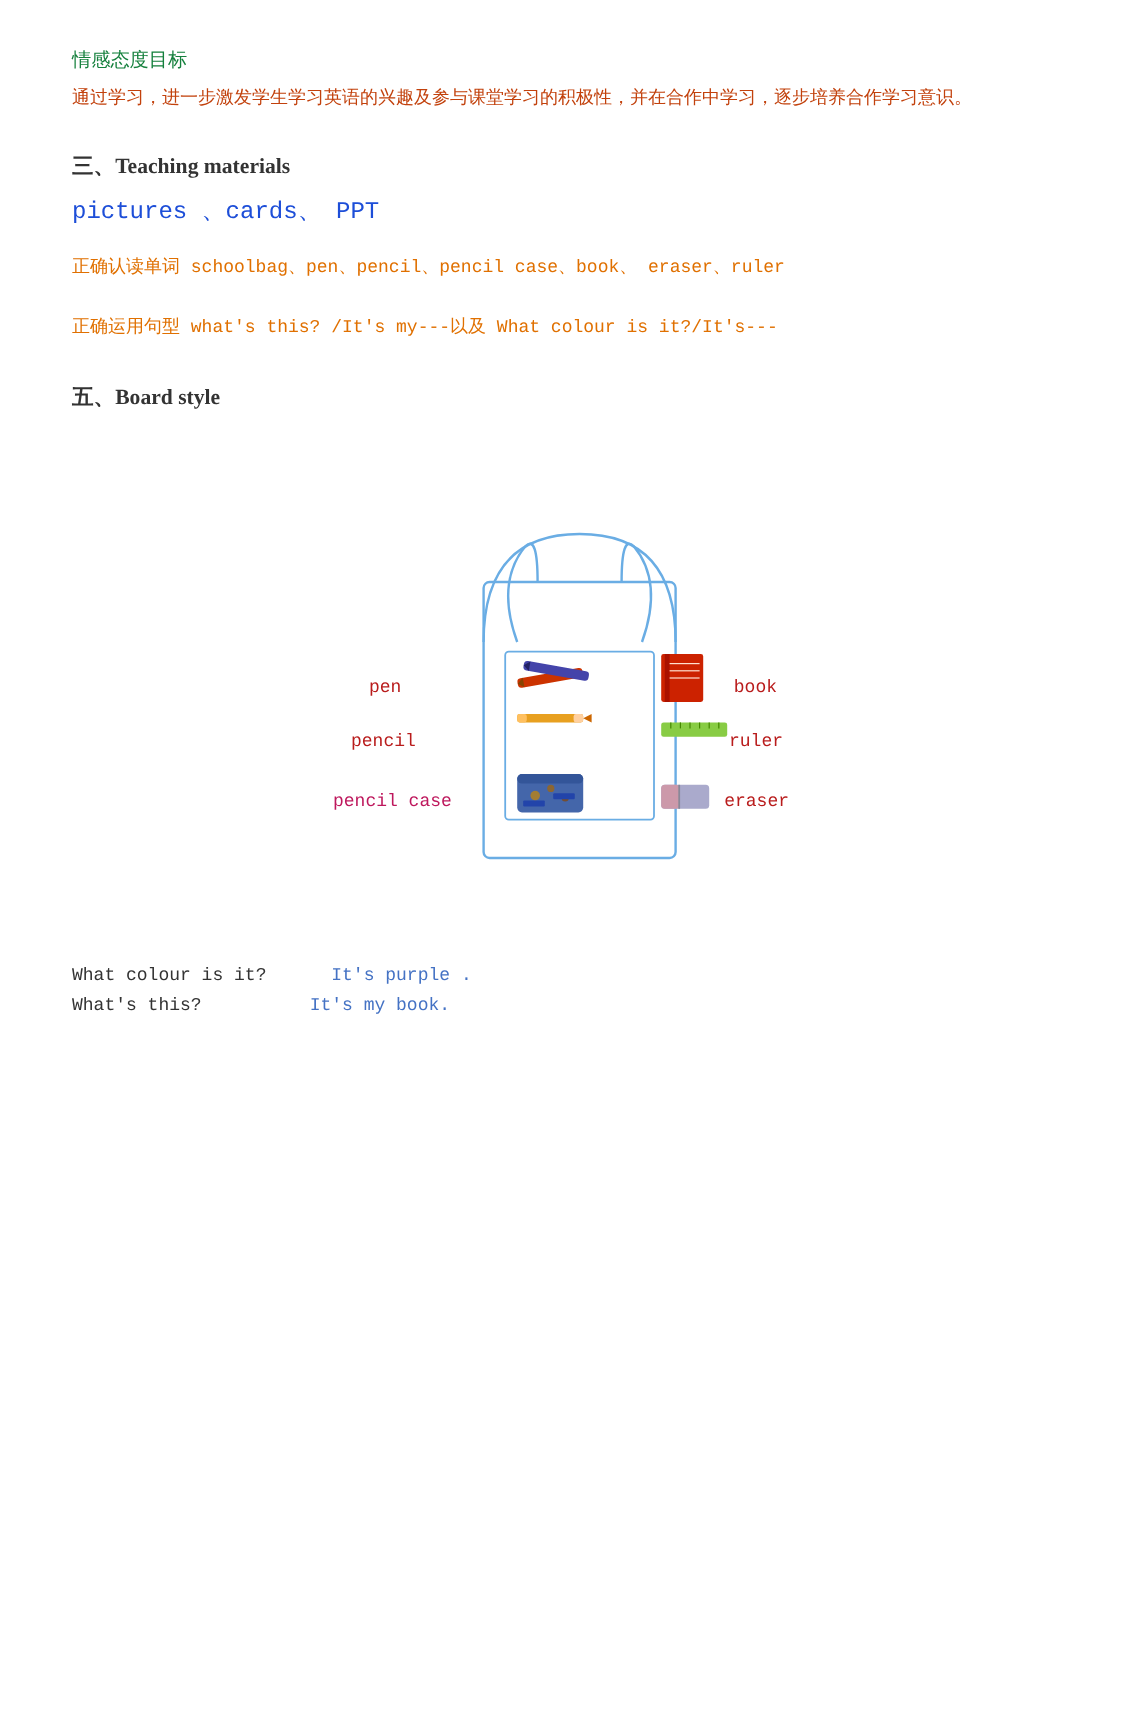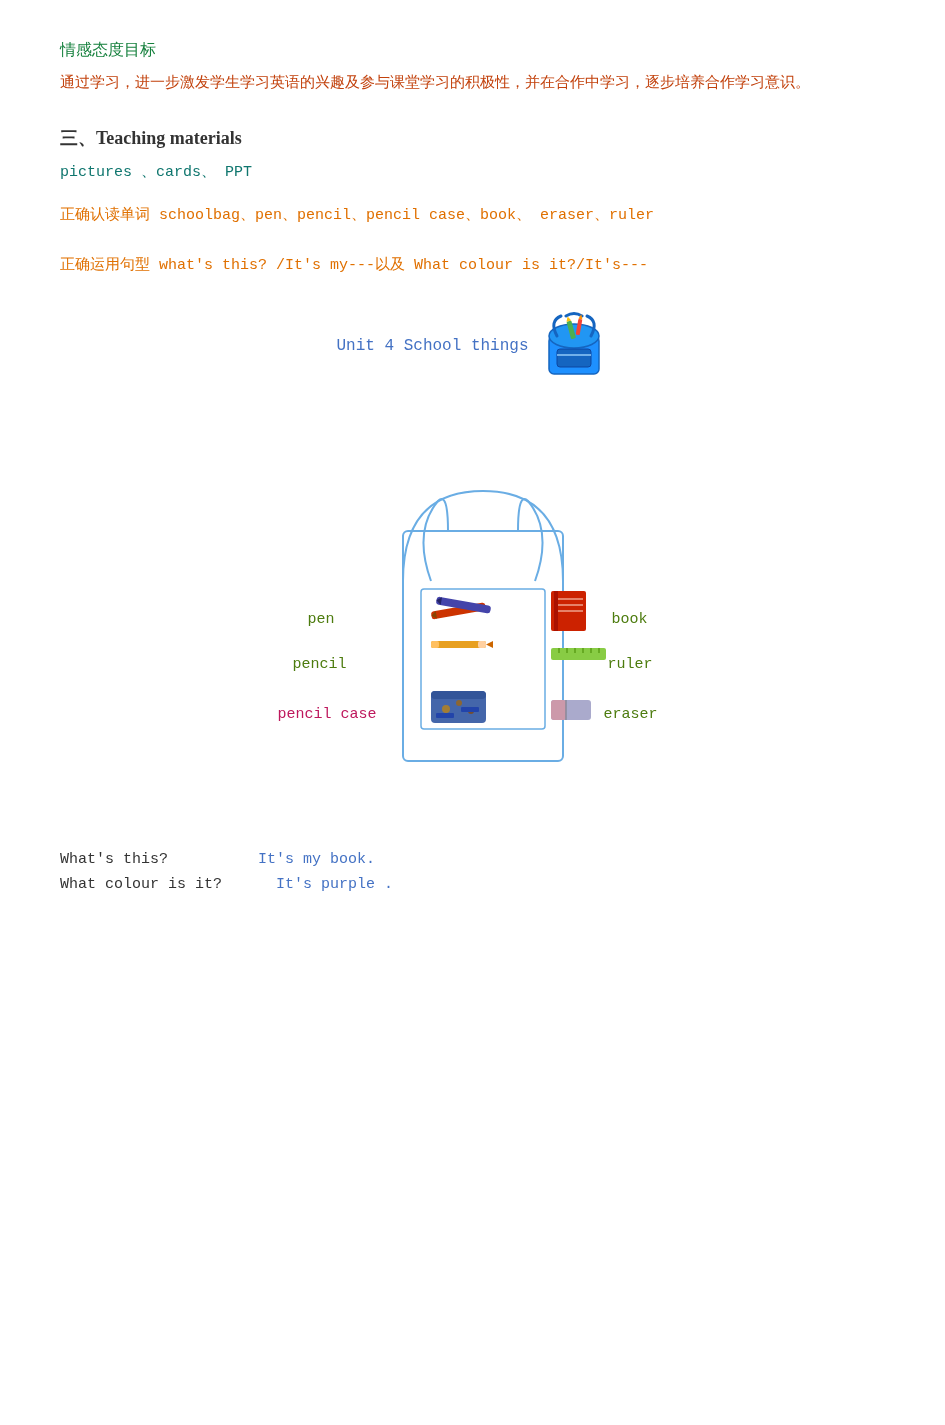--- a/index.html
+++ b/index.html
@@ -30,23 +30,23 @@
 
     .section-heading {
       font-size: 18px;
       font-weight: bold;
       color: #333;
       margin-bottom: 12px;
       margin-top: 30px;
     }
 
     .materials-text {
-      color: #0f766e;
-      font-family: "Courier New", monospace;
-      font-size: 15px;
+      color: #1d4ed8;
+      font-family: "Courier New", monospace;
+      font-size: 20px;
       margin-bottom: 20px;
     }
 
     .key-points-text {
       color: #E07000;
       font-family: "Courier New", monospace;
       font-size: 15px;
       line-height: 2;
       margin-bottom: 20px;
     }
@@ -93,21 +93,21 @@
       height: 100%;
     }
 
     
     .word-label {
       position: absolute;
       font-family: "Courier New", monospace;
       font-size: 15px;
     }
 
-    .word-blue { color: #4d7c0f; }
+    .word-blue { color: #b91c1c; }
     .word-red { color: #be185d; }
 
     .bottom-sentences {
       margin-top: 30px;
     }
 
     .sentence-line {
       font-family: "Courier New", monospace;
       font-size: 15px;
       color: #333;
@@ -130,47 +130,22 @@
   <div class="section-heading">三、Teaching materials</div>
   <div class="materials-text">pictures 、cards、 PPT</div>
 </div>
 
 <div class="section-keypoints">
   <div class="key-points-text">正确认读单词 schoolbag、pen、pencil、pencil case、book、 eraser、ruler</div>
   <div class="key-points-text">正确运用句型 what's this? /It's my---以及 What colour is it?/It's---</div>
 </div>
 
 <div class="board-section">
-
-  <div class="board-title-area">
-    <span class="board-title-text">Unit 4 School things</span>
-
-    <svg class="schoolbag-svg" viewBox="0 0 70 70" xmlns="http://www.w3.org/2000/svg">
-
-      <rect x="10" y="25" width="50" height="38" rx="5" fill="#1E90FF" stroke="#1565C0" stroke-width="1.5"></rect>
-
-      <ellipse cx="35" cy="25" rx="25" ry="12" fill="#2196F3" stroke="#1565C0" stroke-width="1.5"></ellipse>
-
-      <path d="M18 25 Q10 10 22 5" fill="none" stroke="#1565C0" stroke-width="3" stroke-linecap="round"></path>
-
-      <path d="M52 25 Q60 10 48 5" fill="none" stroke="#1565C0" stroke-width="3" stroke-linecap="round"></path>
-
-      <path d="M27 5 Q35 0 43 5" fill="none" stroke="#1565C0" stroke-width="3" stroke-linecap="round"></path>
-
-      <rect x="18" y="38" width="34" height="18" rx="3" fill="#1565C0" stroke="#0D47A1" stroke-width="1"></rect>
-
-      <line x1="18" y1="44" x2="52" y2="44" stroke="#90CAF9" stroke-width="1.5"></line>
-
-      <rect x="30" y="10" width="5" height="18" rx="1" fill="#4CAF50" transform="rotate(-15, 32, 20)"></rect>
-      <polygon points="30,10 35,10 32.5,5" fill="#FFC107" transform="rotate(-15, 32, 20)"></polygon>
-
-      <rect x="38" y="8" width="4" height="16" rx="1" fill="#F44336" transform="rotate(10, 40, 16)"></rect>
-      <polygon points="38,8 42,8 40,3" fill="#FF8F00" transform="rotate(10, 40, 16)"></polygon>
-    </svg>
-  </div>
+  <div class="section-heading">五、Board style</div>
+
 
   <div class="board-diagram">
     <svg class="board-svg" viewBox="0 0 380 420" xmlns="http://www.w3.org/2000/svg">
 
       <rect x="120" y="130" width="160" height="230" rx="5" fill="none" stroke="#6AADE4" stroke-width="2"></rect>
 
       <path d="M120 180 Q120 90 200 90 Q280 90 280 180" fill="none" stroke="#6AADE4" stroke-width="2"></path>
 
       <path d="M148 180 Q130 130 155 100 Q165 90 165 130" fill="none" stroke="#6AADE4" stroke-width="2"></path>
 
@@ -233,23 +208,23 @@
     <div class="word-label word-blue" style="left:25px; top:210px;">pen</div>
     <div class="word-label word-blue" style="left:10px; top:255px;">pencil</div>
     <div class="word-label word-red" style="left:-5px; top:305px;">pencil case</div>
     <div class="word-label word-blue" style="right:15px; top:210px;text-align:center;">book</div>
     <div class="word-label word-blue" style="right:10px; top:255px;">ruler</div>
     <div class="word-label word-blue" style="right:5px; top:305px;">eraser</div>
   </div>
 
   <div class="bottom-sentences">
     <div class="sentence-line">
+      <span>What colour is it?</span>
+      &nbsp;&nbsp;&nbsp;&nbsp;
+      <span class="sentence-answer">It's purple .</span>
+    </div>
+    <div class="sentence-line">
       <span>What's this?</span>
       &nbsp;&nbsp;&nbsp;&nbsp;&nbsp;&nbsp;&nbsp;&nbsp;
       <span class="sentence-answer">It's my book.</span>
     </div>
-    <div class="sentence-line">
-      <span>What colour is it?</span>
-      &nbsp;&nbsp;&nbsp;&nbsp;
-      <span class="sentence-answer">It's purple .</span>
-    </div>
   </div>
 </div>
 
 </body></html>

